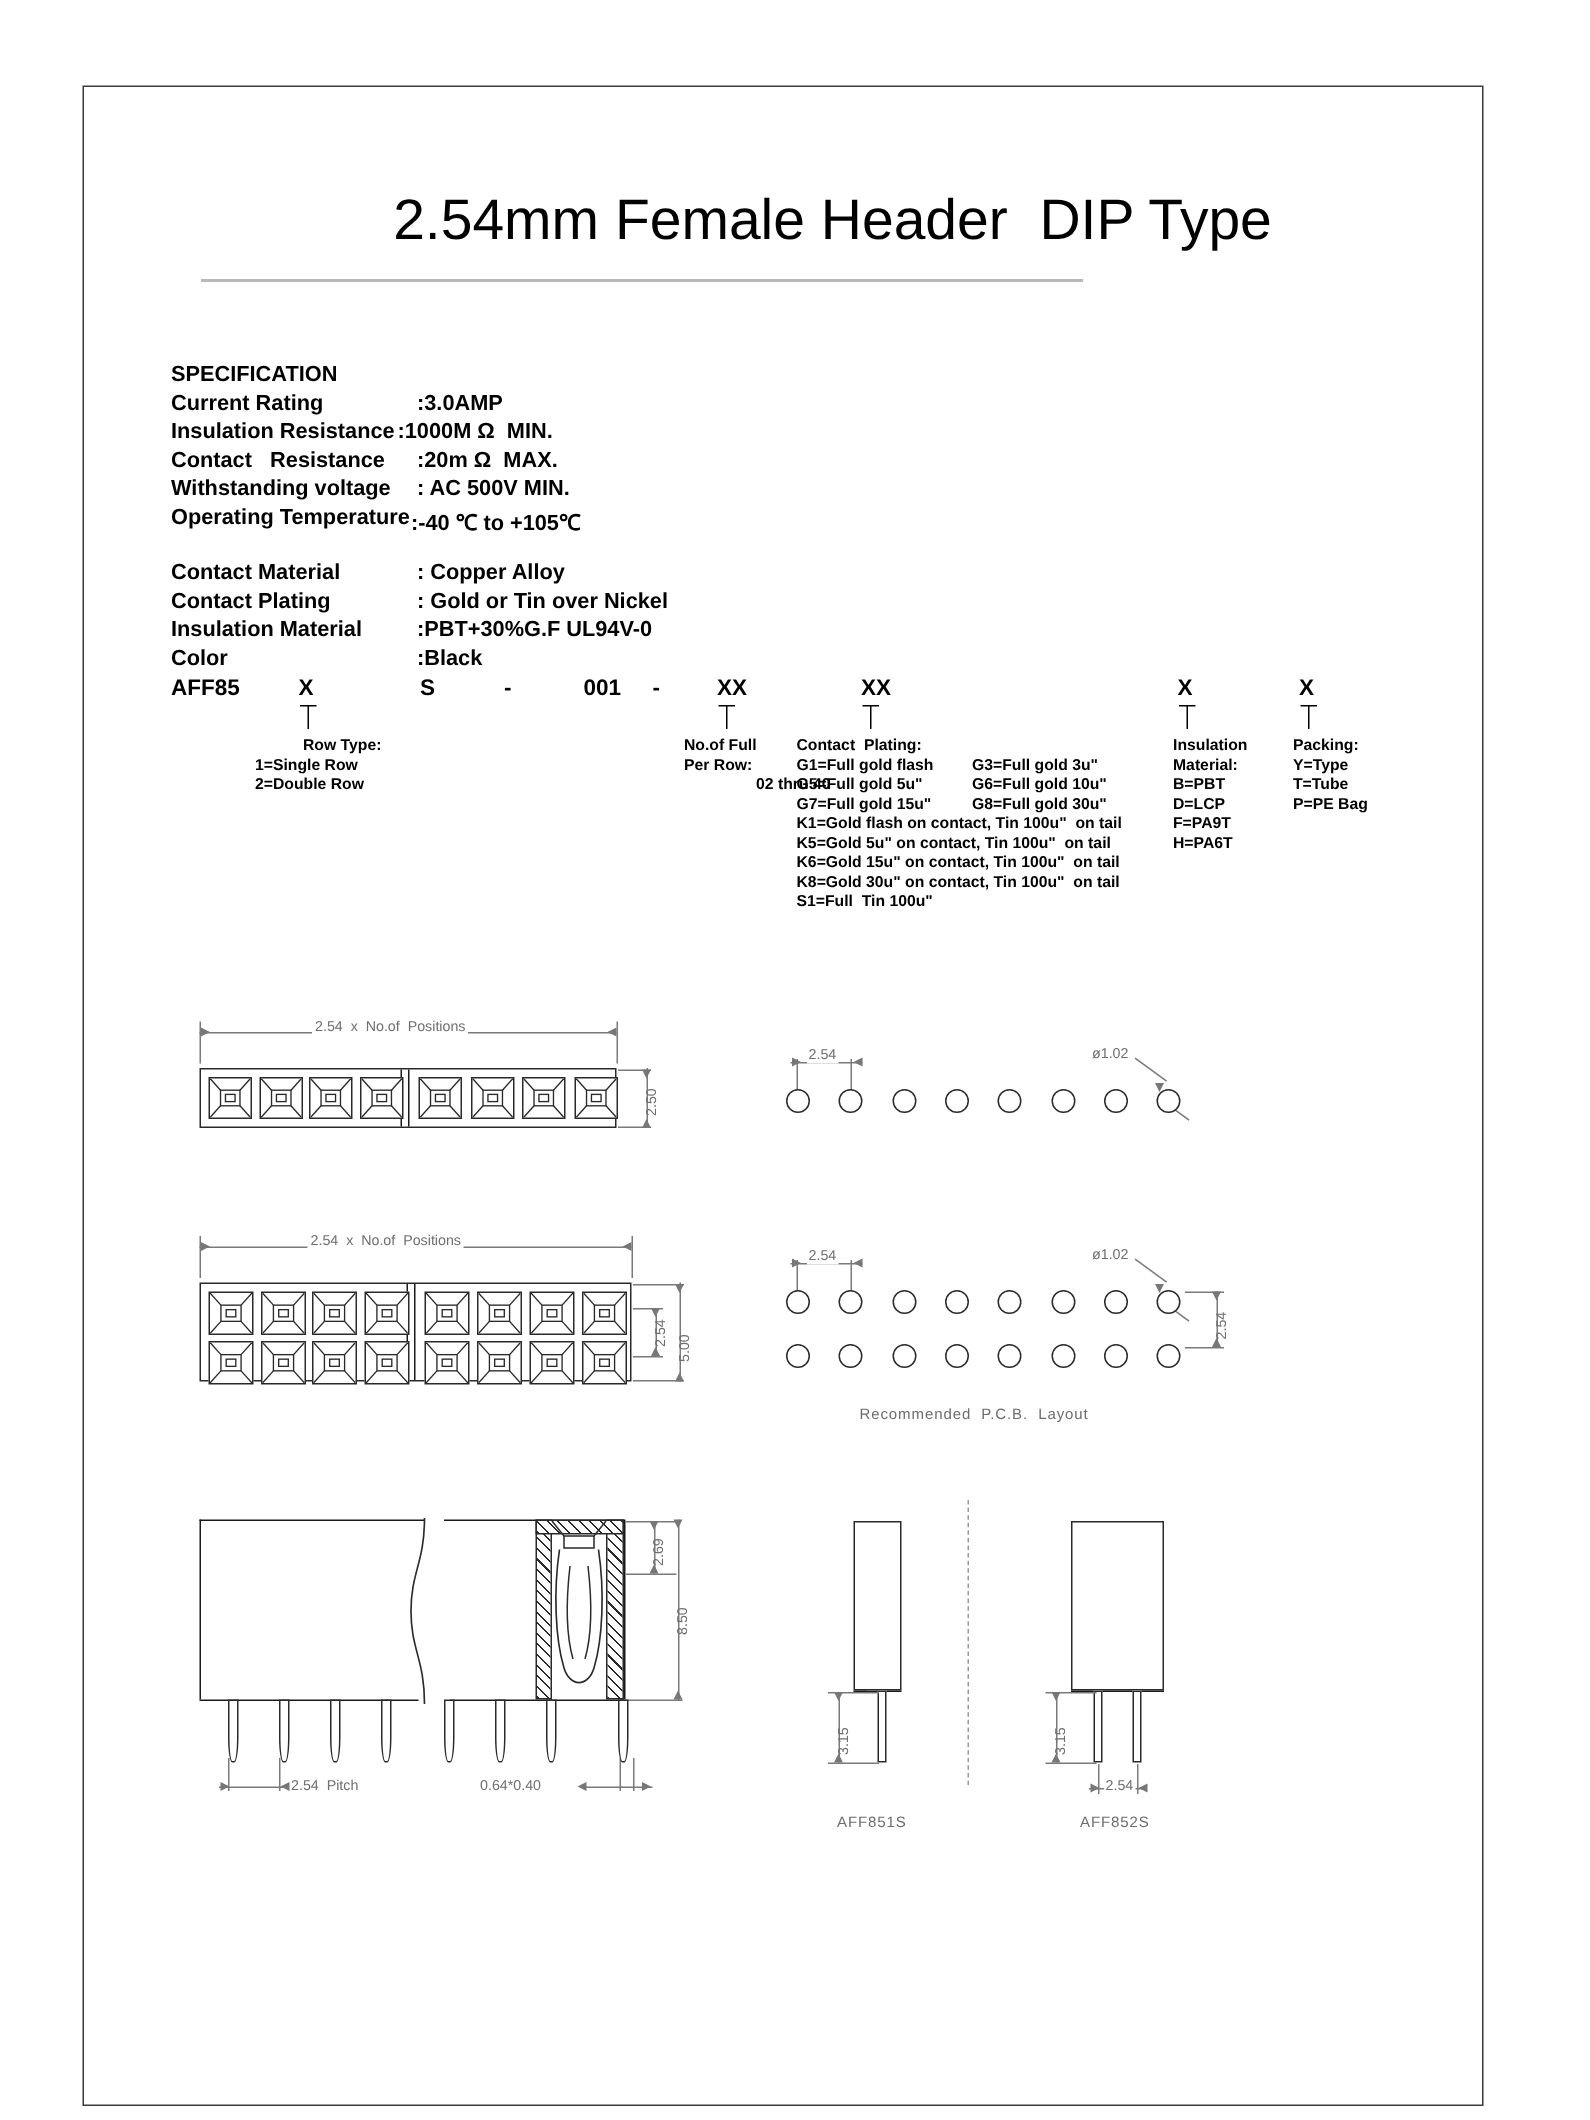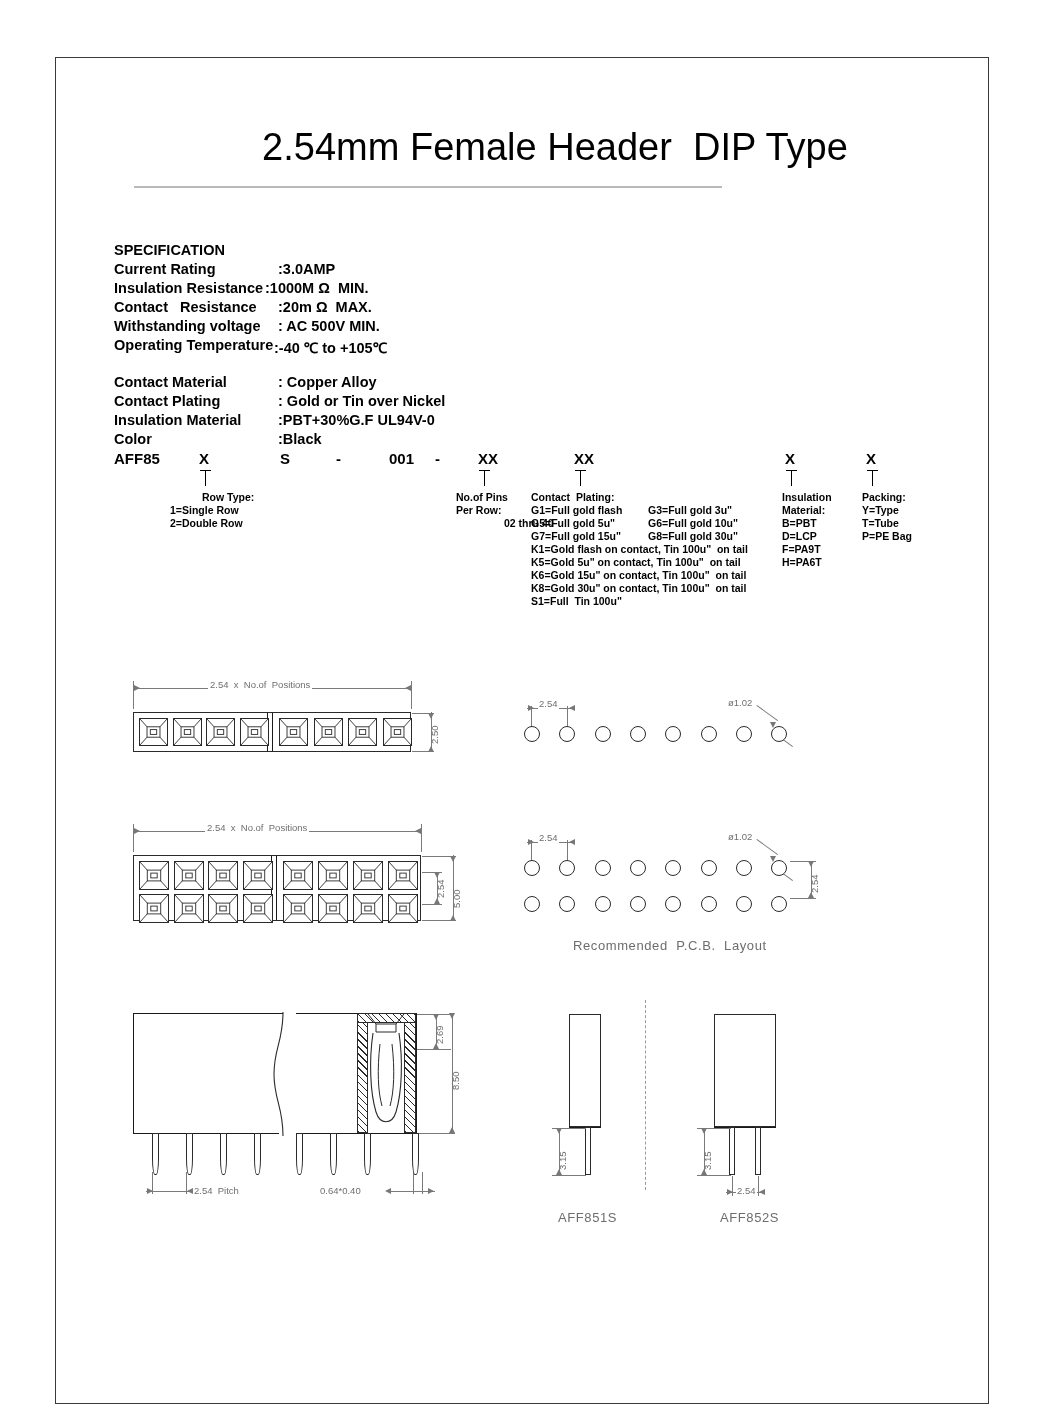--- a/index.html
+++ b/index.html
@@ -26,21 +26,21 @@
   .tickcap{position:absolute;height:1px;background:#000;}
 
   
   .ln{position:absolute;background:#1a1a1a;}
   .lnh{height:1px;}
   .lnv{width:1px;}
   .gry{background:#7a7a7a;}
   .dim{position:absolute;font-size:9.5px;color:#6f6f6f;
        font-family:"Liberation Sans",sans-serif;white-space:pre;}
   .rot{transform:rotate(-90deg);transform-origin:left top;}
-  .cap{position:absolute;font-size:13px;color:#6d6d6d;letter-spacing:.6px;white-space:pre;}
+  .cap{position:absolute;font-size:10px;color:#6d6d6d;letter-spacing:.6px;white-space:pre;}
 
   
   .sock{position:absolute;border:1px solid #2a2a2a;box-sizing:border-box;
         background:#fff;}
 
   
   .hole{position:absolute;border:1.3px solid #2a2a2a;border-radius:50%;
         box-sizing:border-box;background:#fff;}
 
   .arrow{position:absolute;width:0;height:0;}
@@ -111,21 +111,21 @@
 <div class="tick" style="left:580px;top:470px;height:16px;"></div>
 <div class="tickcap" style="left:786px;top:470px;width:11px;"></div>
 <div class="tick" style="left:791px;top:470px;height:16px;"></div>
 <div class="tickcap" style="left:867px;top:470px;width:11px;"></div>
 <div class="tick" style="left:872px;top:470px;height:16px;"></div>
 
 <div class="t leg" style="left:170px;top:491px;margin-left:32px;">Row Type:</div>
 <div class="t leg" style="left:170px;top:504px;">1=Single Row</div>
 <div class="t leg" style="left:170px;top:517px;">2=Double Row</div>
 
-<div class="t leg" style="left:456px;top:491px;">No.of Pins</div>
+<div class="t leg" style="left:456px;top:491px;">No.of Full</div>
 <div class="t leg" style="left:456px;top:504px;">Per Row:</div>
 <div class="t leg" style="left:456px;top:517px;padding-left:48px;">02 thru 40</div>
 
 <div class="t leg" style="left:531px;top:491px;">Contact  Plating:</div>
 <div class="t leg" style="left:531px;top:504px;">G1=Full gold flash</div>
 <div class="t leg" style="left:531px;top:517px;">G5=Full gold 5u"</div>
 <div class="t leg" style="left:531px;top:530px;">G7=Full gold 15u"</div>
 <div class="t leg" style="left:648px;top:504px;">G3=Full gold 3u"</div>
 <div class="t leg" style="left:648px;top:517px;">G6=Full gold 10u"</div>
 <div class="t leg" style="left:648px;top:530px;">G8=Full gold 30u"</div>

